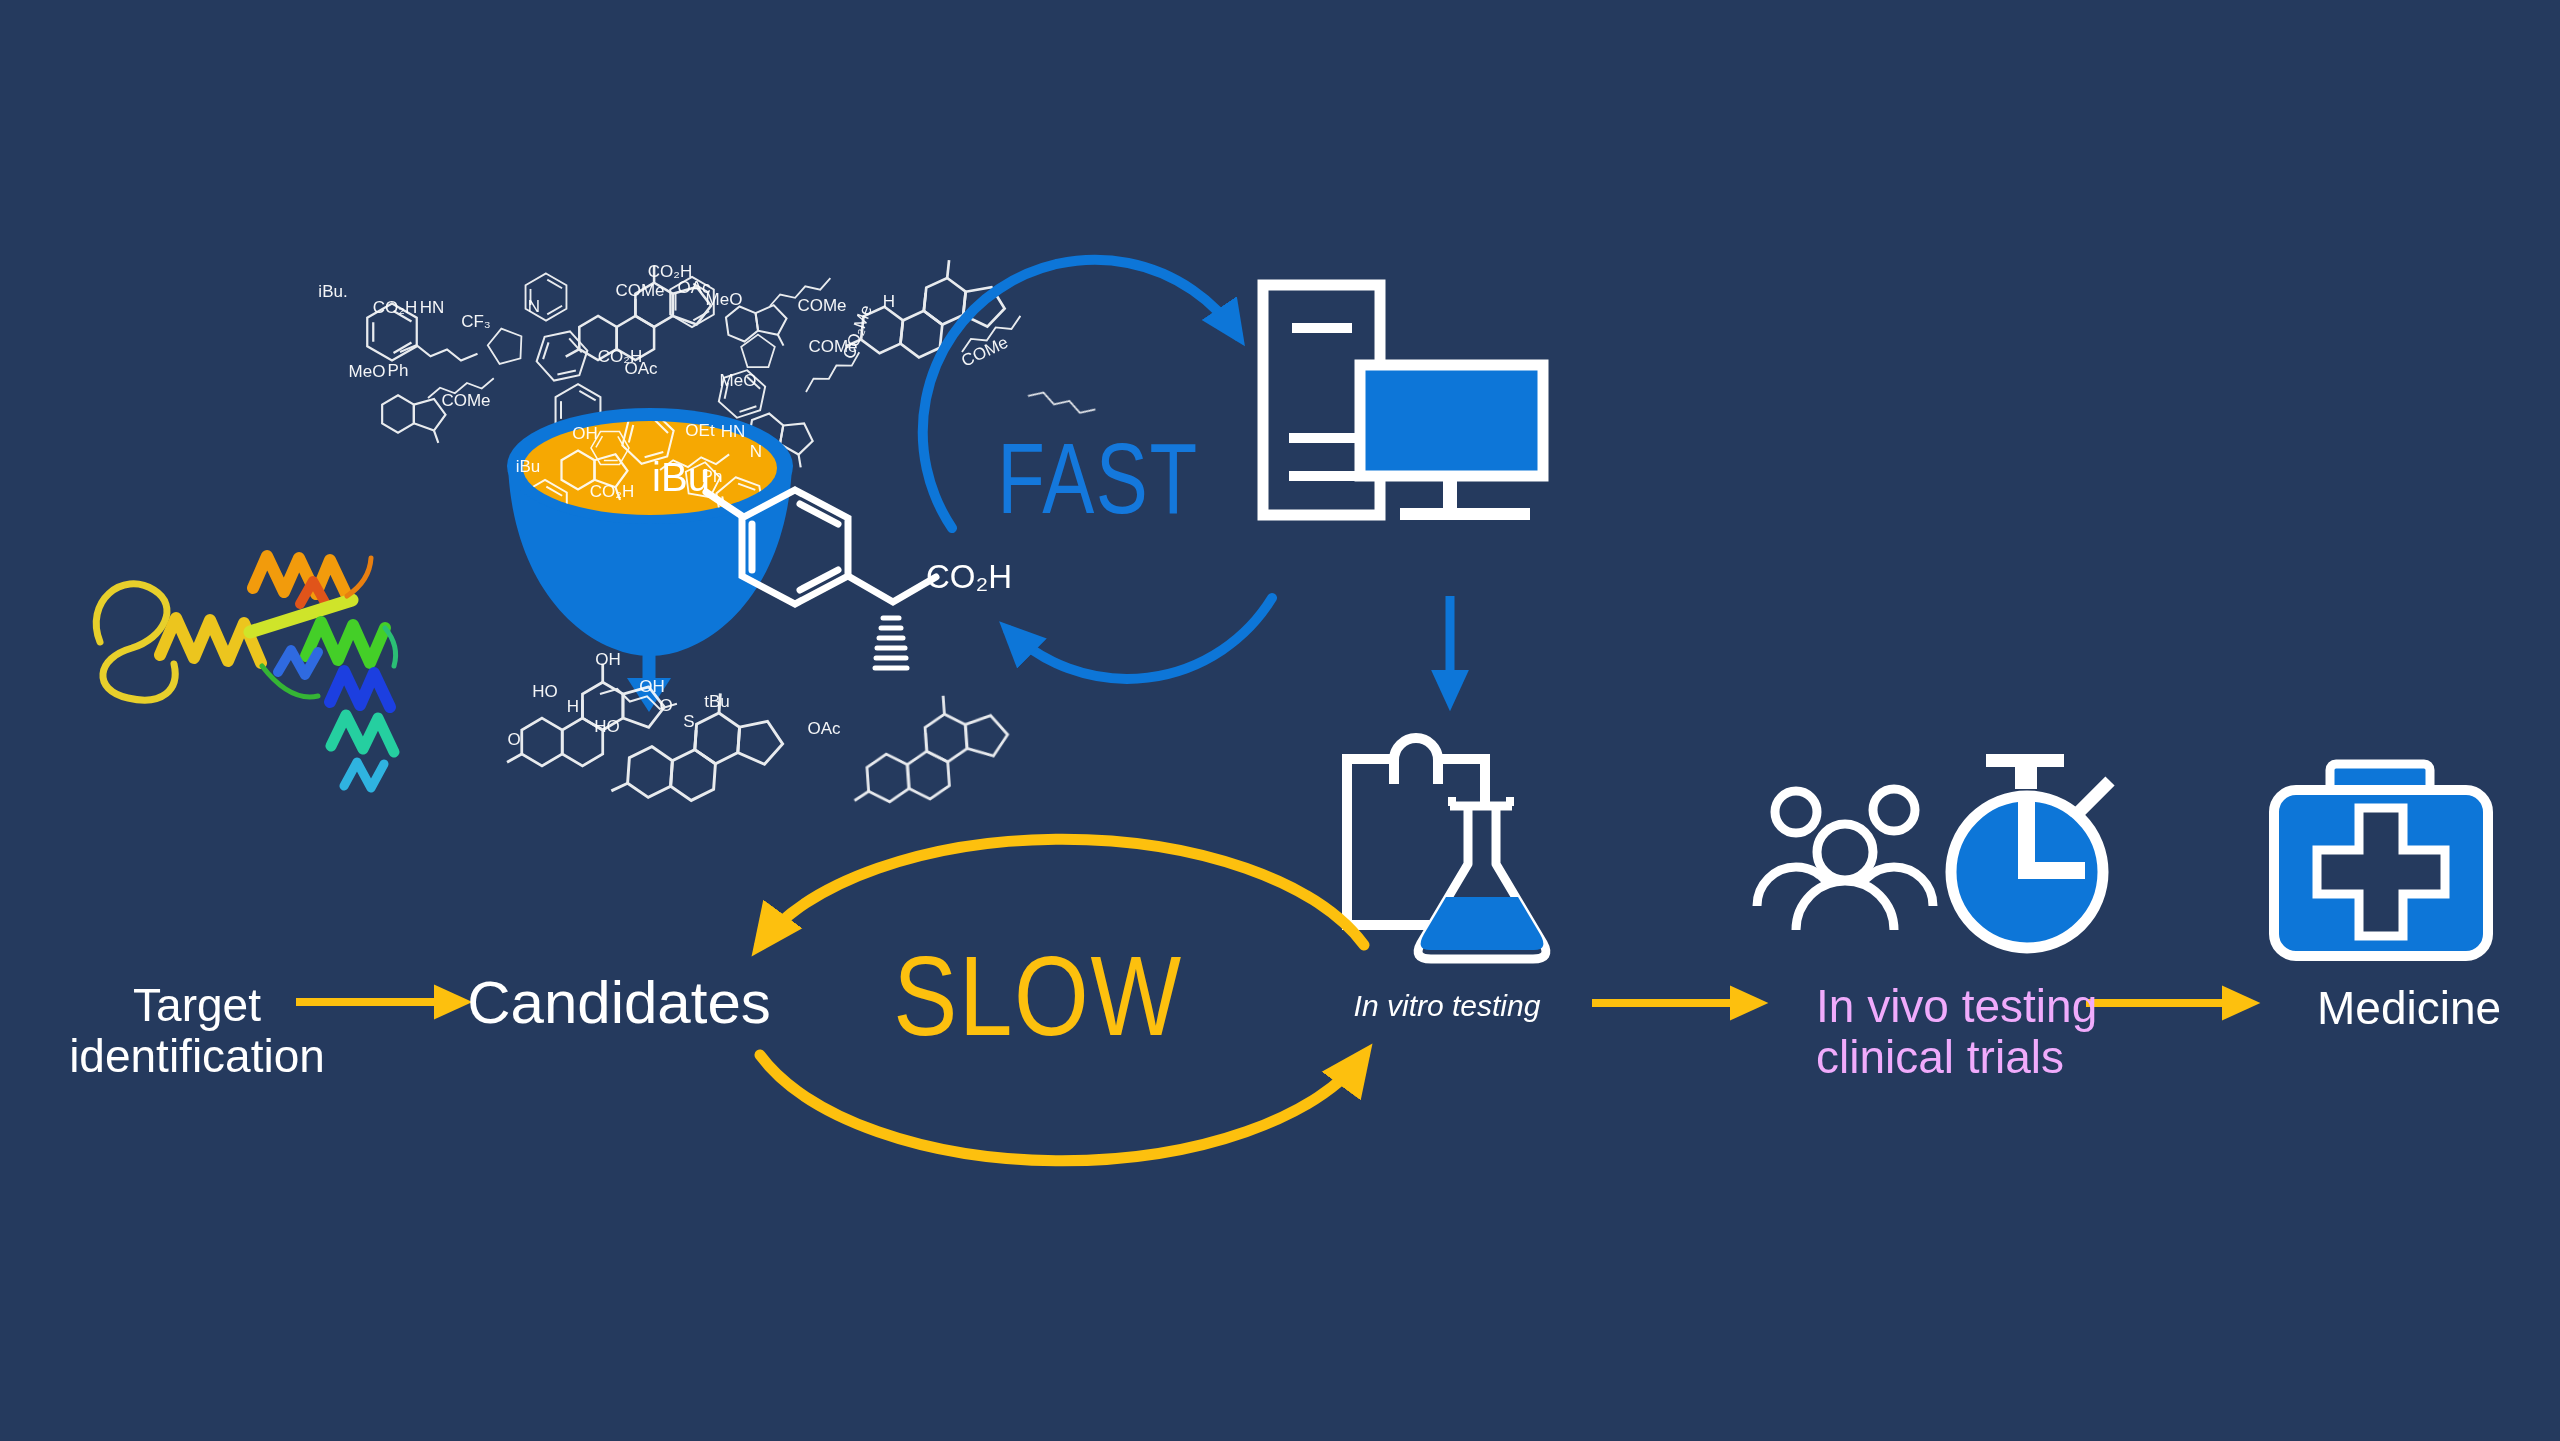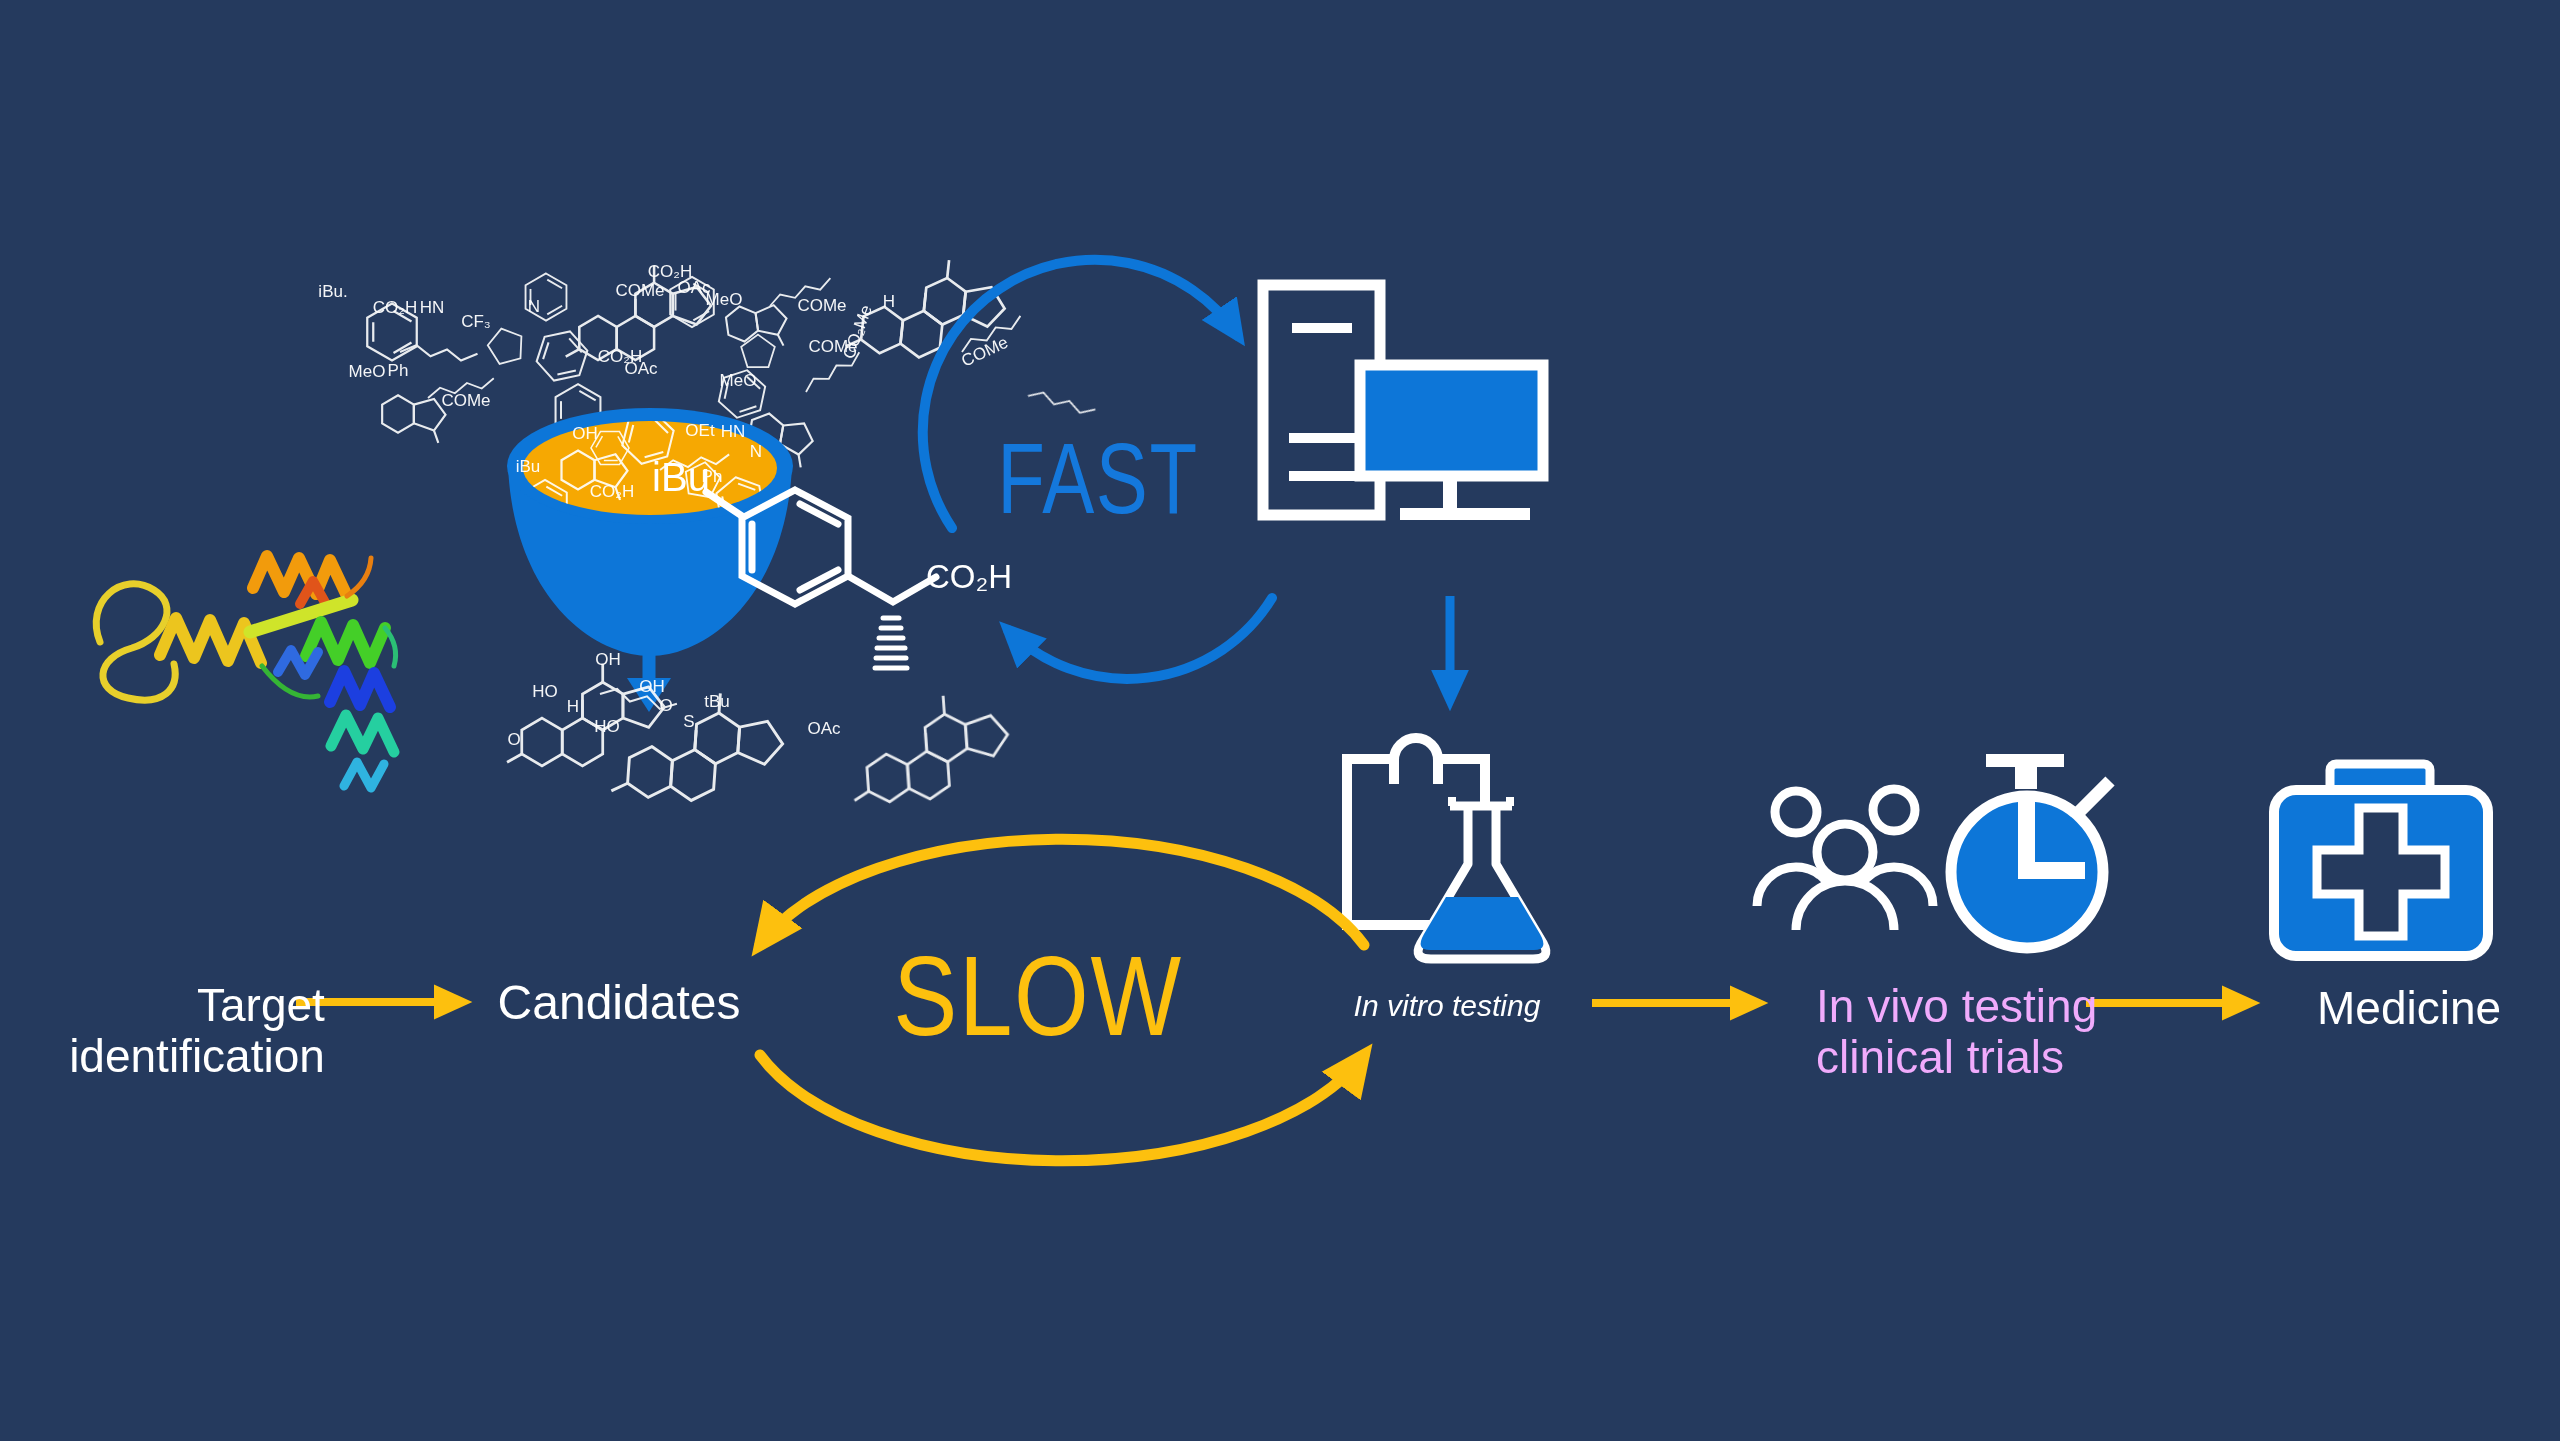--- a/index.html
+++ b/index.html
@@ -8,23 +8,23 @@
   .canvas{position:relative;width:2560px;height:1441px;background:#253a5e;}
   svg.art{position:absolute;left:0;top:0;}
   .t{position:absolute;transform:translate(-50%,-50%);color:#ffffff;
      white-space:nowrap;line-height:1.1;}
   .fast{left:1098px;top:478px;font-size:100px;color:#1478dc;
         transform:translate(-50%,-50%) scaleX(.78);letter-spacing:2px;}
   .insilico{left:1405px;top:565px;font-size:46px;}
   .slow{left:1038px;top:996px;font-size:113px;color:#fdc00e;
         transform:translate(-50%,-50%) scaleX(.85);letter-spacing:2px;}
   .humanled{left:1062px;top:1231px;font-size:45px;}
-  .target{left:197px;top:980px;transform:translateX(-50%);text-align:right;
+  .target{left:197px;top:980px;transform:translateX(-50%);text-align:center;
           font-size:46px;line-height:51px;}
-  .candidates{left:619px;top:1003px;font-size:48px;text-align:right;}
+  .candidates{left:619px;top:1003px;font-size:60px;text-align:right;}
   .invitro{left:1447px;top:1005px;font-size:30px;font-style:italic;}
   .invivo{position:absolute;left:1816px;top:981px;color:#f0abfc;font-size:46px;
           line-height:51px;white-space:nowrap;}
   .medicine{position:absolute;left:2317px;top:981px;color:#fff;font-size:46px;
             white-space:nowrap;}
   .ibu-big{left:681px;top:477px;font-size:40px;}
   .co2h-big{left:969px;top:577px;font-size:33px;}
   .cl{position:absolute;transform:translate(-50%,-50%);color:#fff;
       font-size:17px;white-space:nowrap;opacity:.95;}
 </style>

